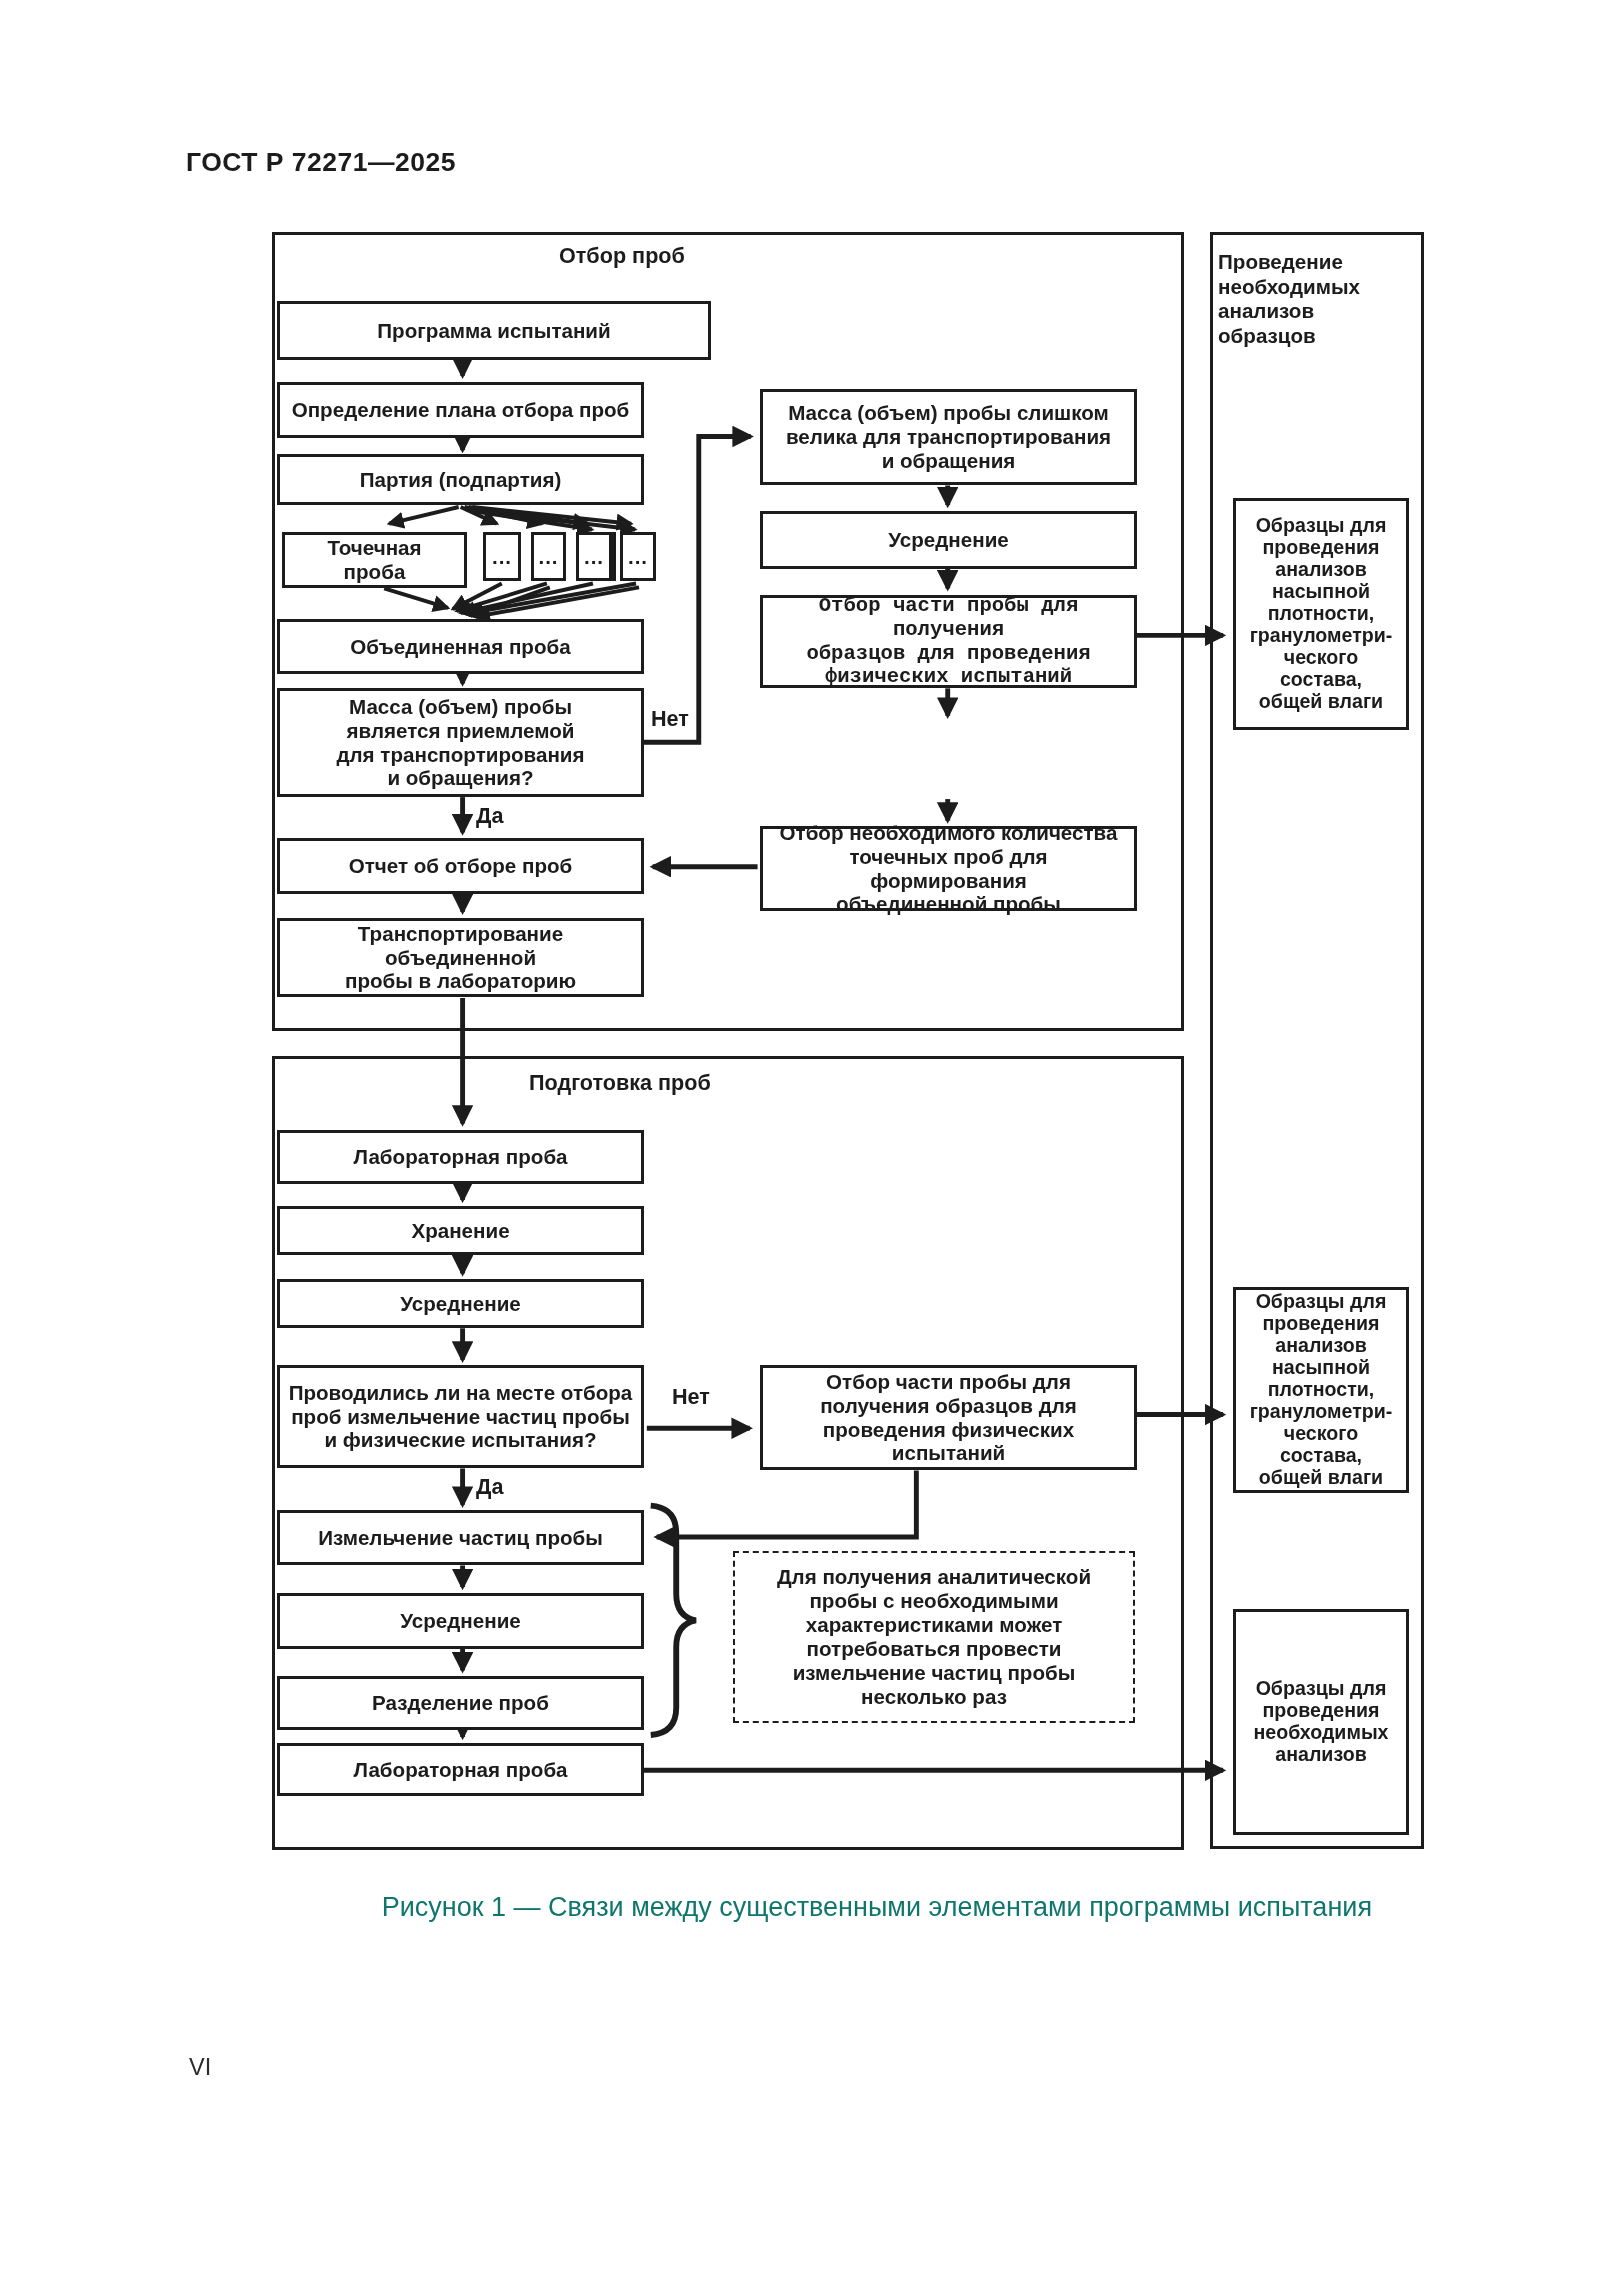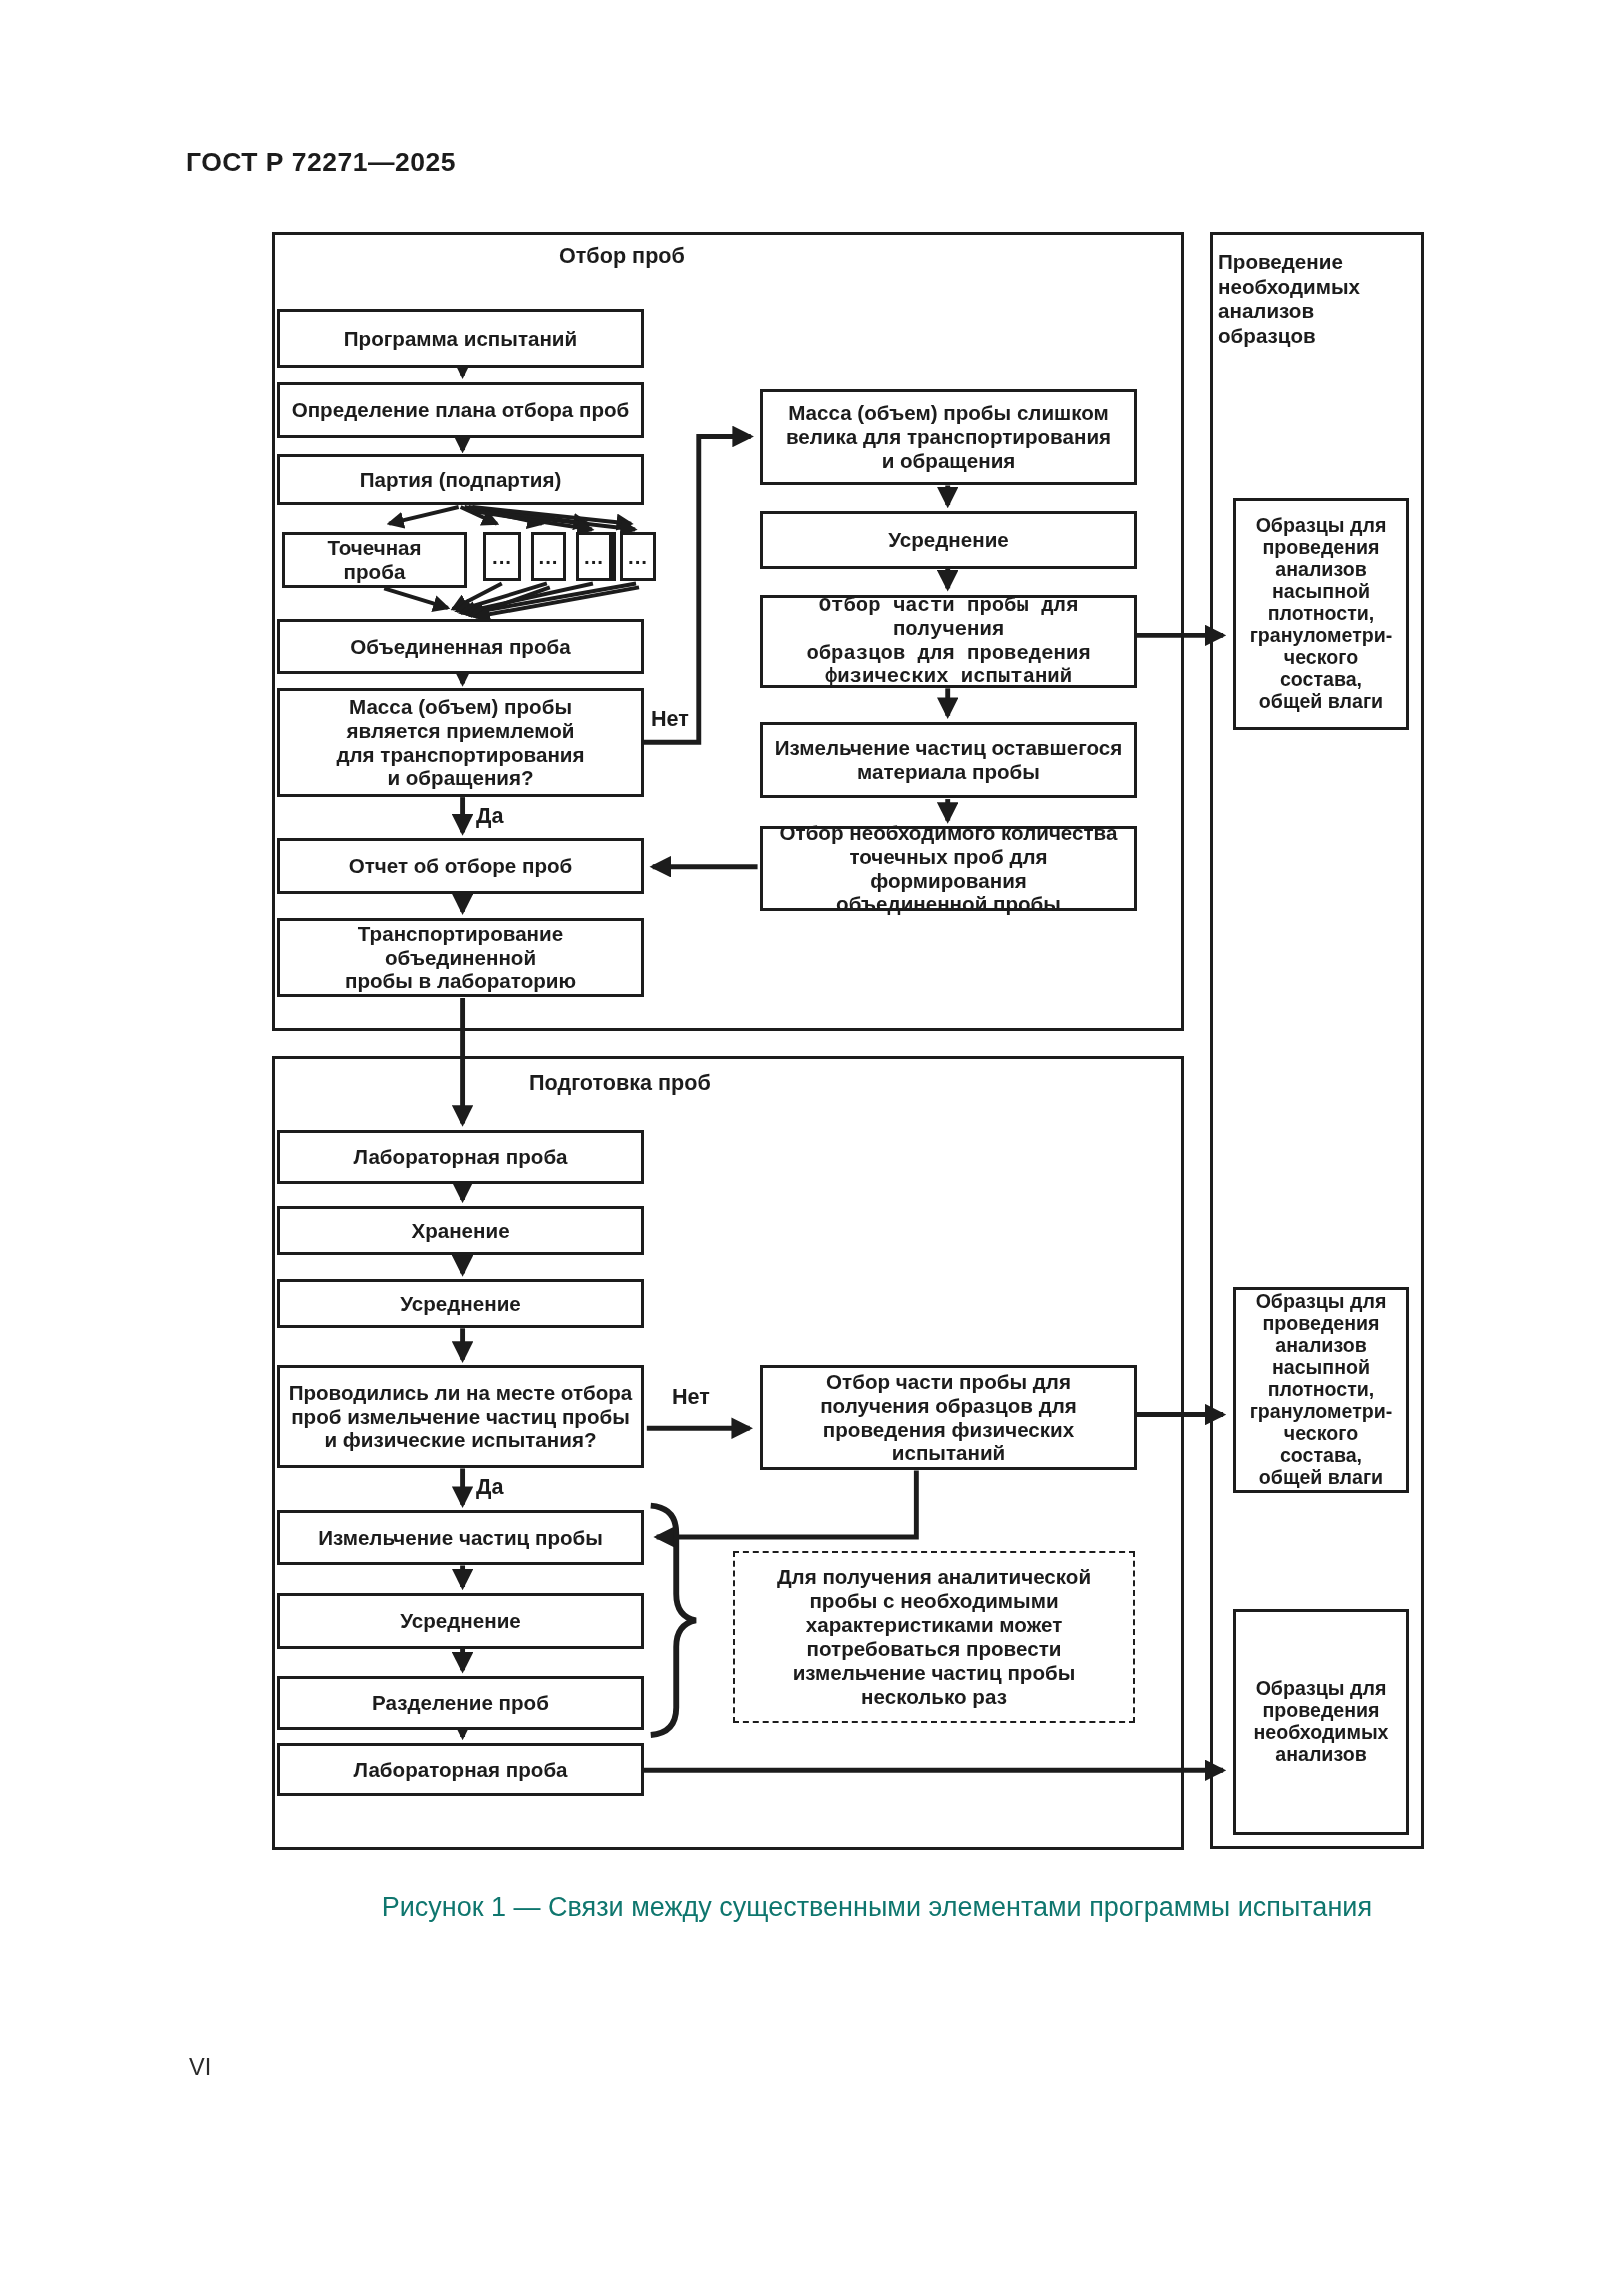--- a/index.html
+++ b/index.html
@@ -88,21 +88,21 @@
   <div class="sec" style="left:272px;top:232px;width:912px;height:799px;"></div>
   <div class="sec" style="left:272px;top:1056px;width:912px;height:794px;"></div>
   <div class="sec" style="left:1210px;top:232px;width:214px;height:1617px;"></div>
 
   <div class="sec-title" style="left:559px;top:243px;width:176px;">Отбор проб</div>
   <div class="sec-title" style="left:529px;top:1070px;width:216px;">Подготовка проб</div>
   <div class="sec-title" style="left:1218px;top:250px;width:198px;font-size:20.6px;">Проведение
 необходимых
 анализов образцов</div>
 
-  <div class="box" style="left:277px;top:309px;width:367px;height:59px;">Программа испытаний</div>
+  <div class="box" style="left:277px;top:301px;width:434px;height:59px;">Программа испытаний</div>
   <div class="box" style="left:277px;top:382px;width:367px;height:56px;">Определение плана отбора проб</div>
   <div class="box" style="left:277px;top:454px;width:367px;height:51px;">Партия (подпартия)</div>
 
   <div class="box" style="left:282px;top:532px;width:185px;height:56px;">Точечная
 проба</div>
   <div class="box dots" style="left:483px;top:532px;width:38px;height:49px;">...</div>
   <div class="box dots" style="left:531px;top:532px;width:35px;height:49px;">...</div>
   <div class="box dots" style="left:576px;top:532px;width:36px;height:49px;">...</div>
   <div class="stackline" style="left:612px;top:532px;width:3.9px;height:49px;"></div>
   <div class="box dots" style="left:620px;top:532px;width:36px;height:49px;">...</div>
@@ -116,22 +116,20 @@
   <div class="box" style="left:277px;top:918px;width:367px;height:79px;">Транспортирование объединенной
 пробы в лабораторию</div>
 
   <div class="box" style="left:760px;top:389px;width:377px;height:96px;">Масса (объем) пробы слишком
 велика для транспортирования
 и обращения</div>
   <div class="box" style="left:760px;top:511px;width:377px;height:58px;">Усреднение</div>
   <div class="box" style="left:760px;top:595px;width:377px;height:93px;font-family:Liberation Mono, monospace;">Отбор части пробы для получения
 образцов для проведения
 физических испытаний</div>
-  <div class="box" style="left:760px;top:722px;width:377px;height:76px;">Измельчение частиц оставшегося
-материала пробы</div>
   <div class="box" style="left:760px;top:826px;width:377px;height:85px;">Отбор необходимого количества
 точечных проб для формирования
 объединенной пробы</div>
 
   <div class="lbl" style="left:476px;top:803px;">Да</div>
   <div class="lbl" style="left:651px;top:706px;">Нет</div>
 
   <div class="box" style="left:277px;top:1130px;width:367px;height:54px;">Лабораторная проба</div>
   <div class="box" style="left:277px;top:1206px;width:367px;height:49px;">Хранение</div>
   <div class="box" style="left:277px;top:1279px;width:367px;height:49px;">Усреднение</div>

